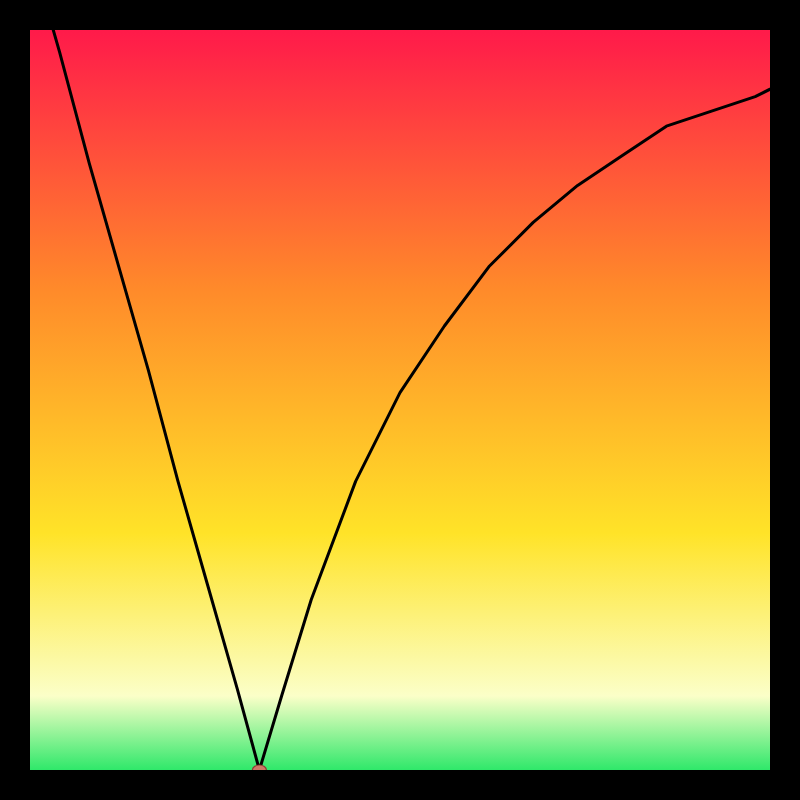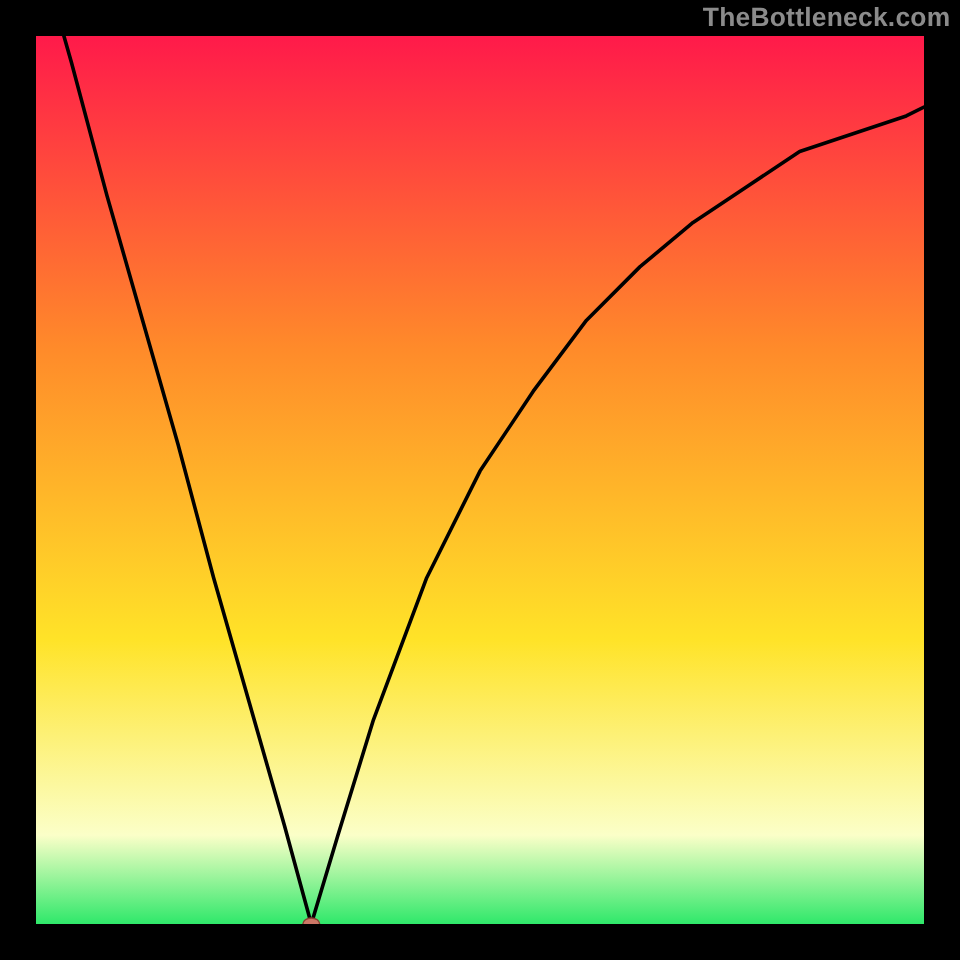--- a/index.html
+++ b/index.html
@@ -40,21 +40,20 @@
     display: block;
     width: 740px;
     height: 740px;
   }
 </style>
 </head>
 <body>
 
 <div class="frame">
 
-  <div class="watermark">TheBottleneck.com</div>
 
   <div class="plot-area">
     <svg viewBox="0 0 740 740" preserveAspectRatio="none">
       <defs>
         <linearGradient id="bg-grad" x1="0" y1="0" x2="0" y2="1">
           <stop id="g0" offset="0%" stop-color="#ff1a4a"></stop>
           <stop id="g1" offset="35%" stop-color="#ff8a2a"></stop>
           <stop id="g2" offset="68%" stop-color="#ffe328"></stop>
           <stop id="g3" offset="90%" stop-color="#fbffc8"></stop>
           <stop id="g4" offset="100%" stop-color="#2fe86a"></stop>

